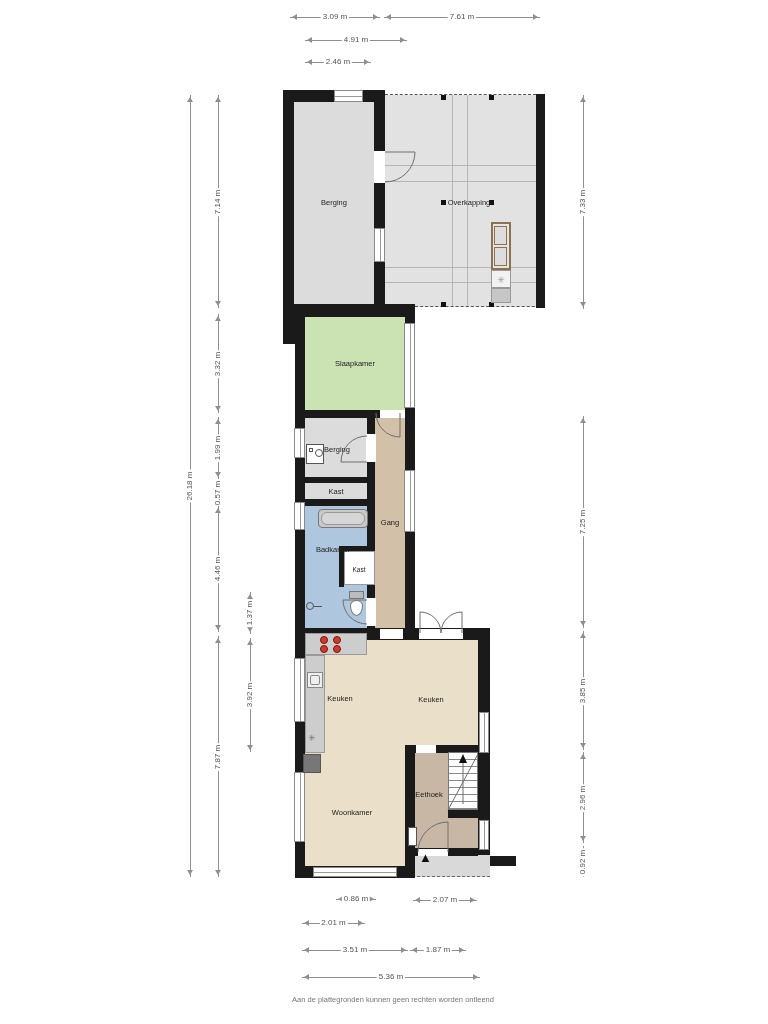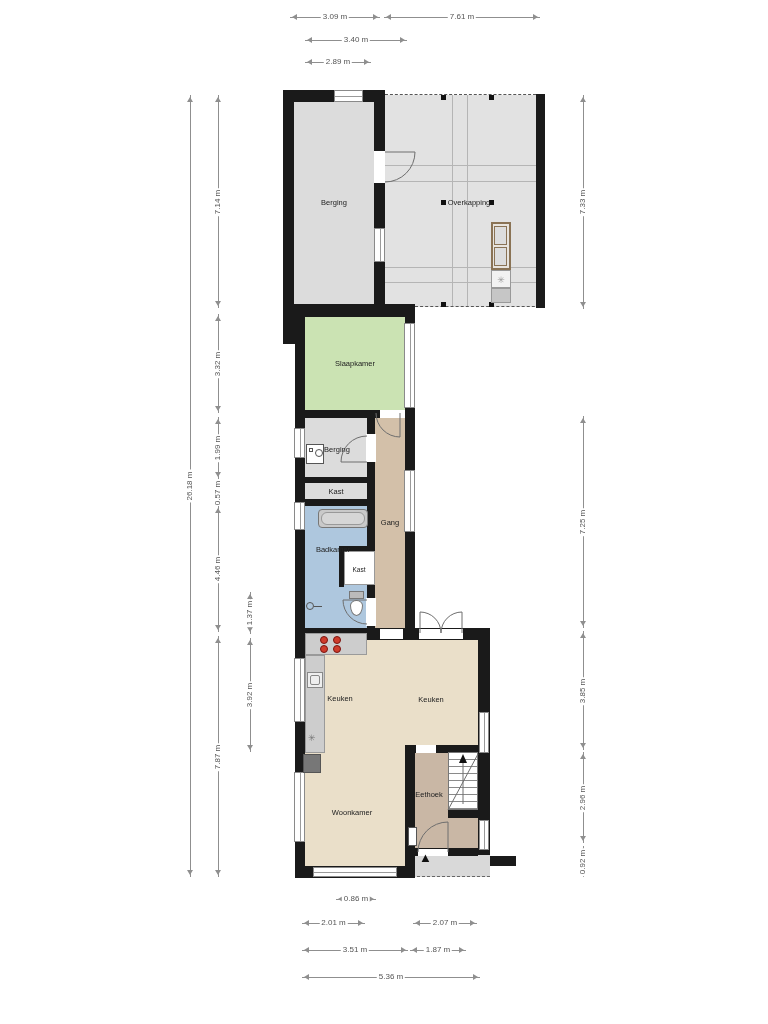--- a/index.html
+++ b/index.html
@@ -183,25 +183,25 @@
   <div class="dimh" style="left:290px;top:11px;width:90px">
       <i class="ln"></i>
       <span class="lb">3.09 m</span>
     </div>
   <div class="dimh" style="left:384px;top:11px;width:156px">
       <i class="ln"></i>
       <span class="lb">7.61 m</span>
     </div>
   <div class="dimh" style="left:305px;top:34px;width:102px">
       <i class="ln"></i>
-      <span class="lb">3.40 m</span>
+      <span class="lb">4.91 m</span>
     </div>
   <div class="dimh" style="left:305px;top:56px;width:66px">
       <i class="ln"></i>
-      <span class="lb">2.89 m</span>
+      <span class="lb">2.46 m</span>
     </div>
 
   <div class="dimv" style="left:184px;top:95px;height:782px">
       <i class="ln"></i>
       <span class="lb">26.18 m</span>
     </div>
   <div class="dimv" style="left:212px;top:95px;height:213px">
       <i class="ln"></i>
       <span class="lb">7.14 m</span>
     </div>
@@ -256,33 +256,34 @@
     </div>
 
   <div class="dimh" style="left:336px;top:893px;width:40px">
       <i class="ln"></i>
       <span class="lb">0.86 m</span>
     </div>
   <div class="dimh" style="left:302px;top:917px;width:63px">
       <i class="ln"></i>
       <span class="lb">2.01 m</span>
     </div>
-  <div class="dimh" style="left:413px;top:917px;width:64px">
+  <div class="dimh" style="left:413px;top:894px;width:64px">
       <i class="ln"></i>
       <span class="lb">2.07 m</span>
     </div>
   <div class="dimh" style="left:302px;top:944px;width:106px">
       <i class="ln"></i>
       <span class="lb">3.51 m</span>
     </div>
   <div class="dimh" style="left:410px;top:944px;width:56px">
       <i class="ln"></i>
       <span class="lb">1.87 m</span>
     </div>
   <div class="dimh" style="left:302px;top:971px;width:178px">
       <i class="ln"></i>
       <span class="lb">5.36 m</span>
     </div>
 
   <div class="footer">
+    <div>Aan de plattegronden kunnen geen rechten worden ontleend</div>
   </div>
 
 </div>
 
 </body></html>

